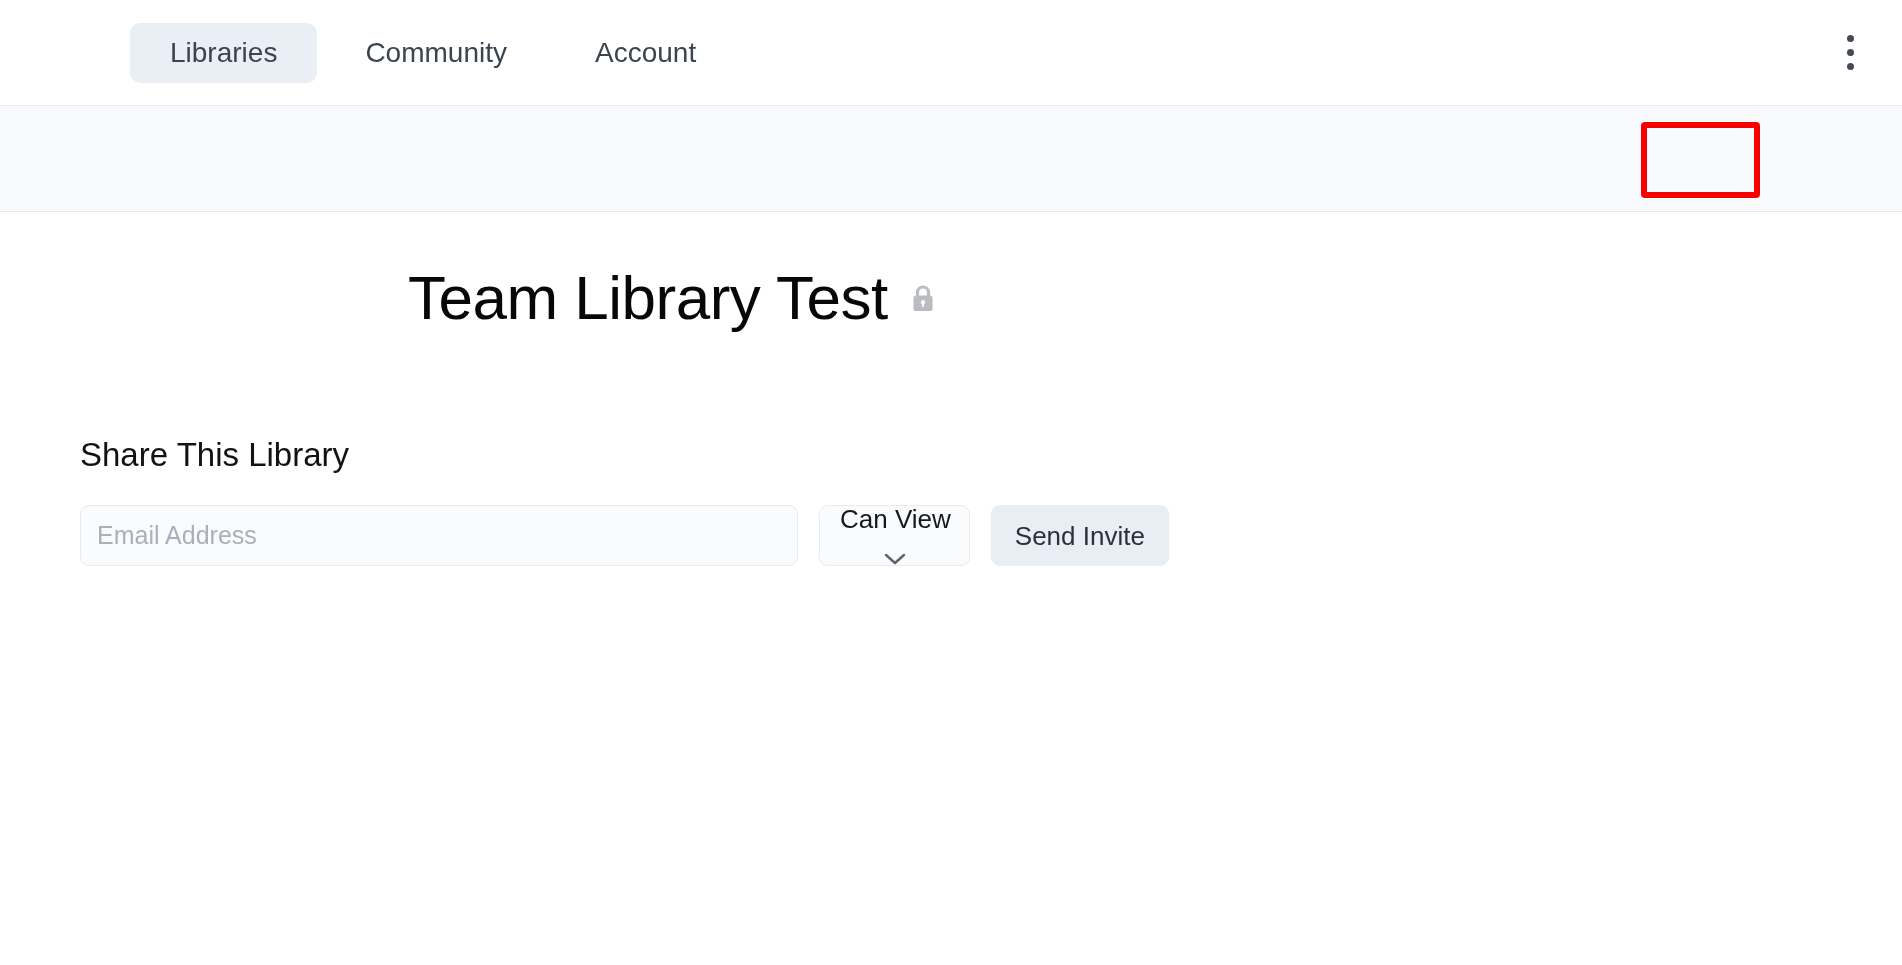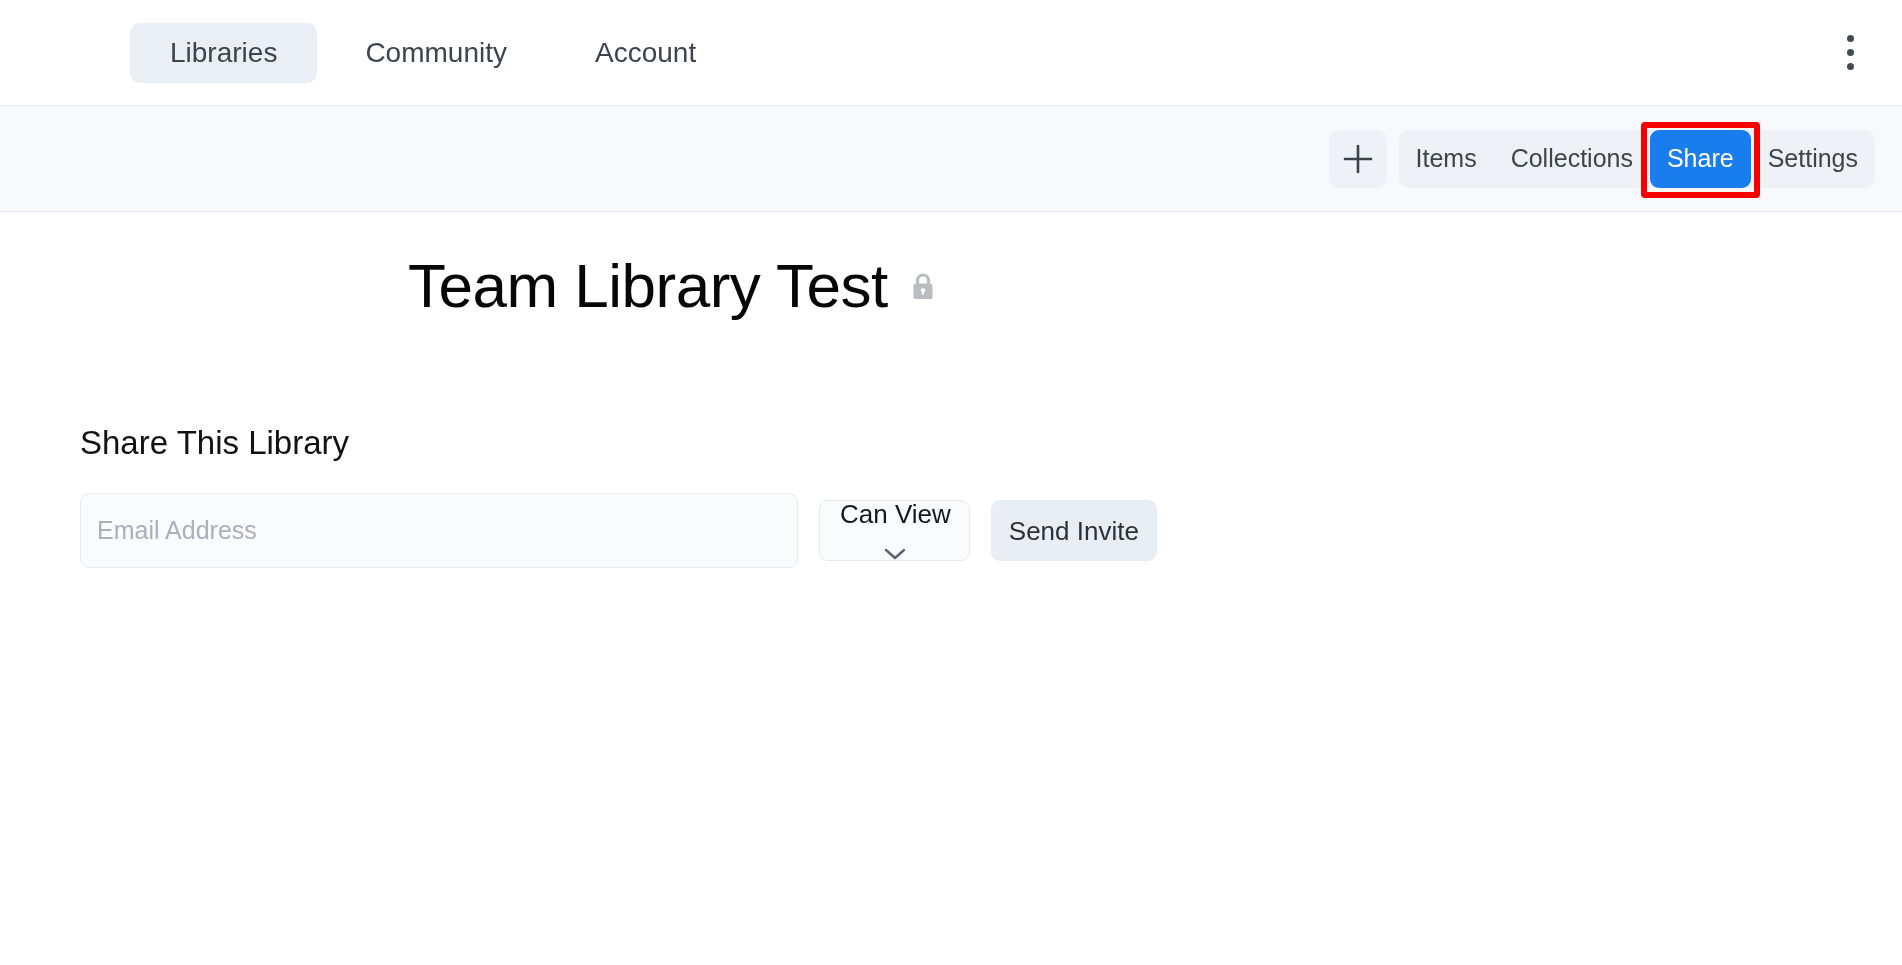--- a/index.html
+++ b/index.html
@@ -125,21 +125,21 @@
   
   .main {
     padding: 0;
     position: relative;
     height: calc(965px - 105px - 107px);
   }
   .title-row {
     display: flex;
     align-items: center;
     gap: 22px;
-    margin-top: 40px;
+    margin-top: 52px;
     margin-left: 408px;
   }
   .lib-title {
     font-size: 62px;
     font-weight: 400;
     color: #070707;
     letter-spacing: -0.5px;
     line-height: 1.1;
   }
   .lock-icon { display: block; margin-top: 6px; }
@@ -156,21 +156,21 @@
   }
 
   .share-form {
     display: flex;
     align-items: center;
     gap: 21px;
     margin-top: 34px;
   }
   .email-input {
     width: 718px;
-    height: 75px;
+    height: 61px;
     border: 1px solid #e6eaf1;
     border-radius: 9px;
     background: #fafbfd;
     font-size: 25px;
     font-family: "Liberation Sans", sans-serif;
     color: #33383f;
     padding: 0 16px;
     outline: none;
   }
   .email-input::placeholder { color: #aab0bb; }
@@ -192,21 +192,21 @@
     color: #15181d;
     line-height: 1;
   }
   .chevron { display: block; }
 
   .send-btn {
     height: 61px;
     background: #e9eef4;
     border: none;
     border-radius: 9px;
-    padding: 0 18px;
+    padding: 0 24px;
     font-size: 26px;
     font-family: "Liberation Sans", sans-serif;
     color: #2b313b;
     cursor: pointer;
     line-height: 1;
   }
 </style>
 </head>
 <body>
 
@@ -224,47 +224,20 @@
   </div>
 
   <div class="kebab-btn">
     <span></span>
     <span></span>
     <span></span>
   </div>
 </div>
 
 <div class="toolbar">
-  <div class="tb-group">
-
-    <div class="plus-btn">
-      <span>
-        <svg width="34" height="34" viewBox="0 0 34 34">
-          <line x1="17" y1="4" x2="17" y2="30" stroke="#3c4450" stroke-width="2.6" stroke-linecap="round"></line>
-          <line x1="4" y1="17" x2="30" y2="17" stroke="#3c4450" stroke-width="2.6" stroke-linecap="round"></line>
-        </svg>
-      </span>
-    </div>
-
-    <div class="seg-group">
-      <div class="seg-btn">
-        <span>Items</span>
-      </div>
-      <div class="seg-btn">
-        <span>Collections</span>
-      </div>
-      <div class="seg-btn primary" id="share-btn">
-        <span>Share</span>
-      </div>
-      <div class="seg-btn">
-        <span>Settings</span>
-      </div>
-    </div>
-
-  </div>
 
   <div class="hl-ring" id="hl-ring" style="left: 1640.94px; top: 15.5px; width: 118.719px; height: 76px; border-color: rgb(247, 0, 0);"></div>
 </div>
 
 <div class="main">
 
   <div class="title-row">
     <div class="lib-title">Team Library Test</div>
     <span class="lock-icon">
       <svg width="26" height="30" viewBox="0 0 26 30">

